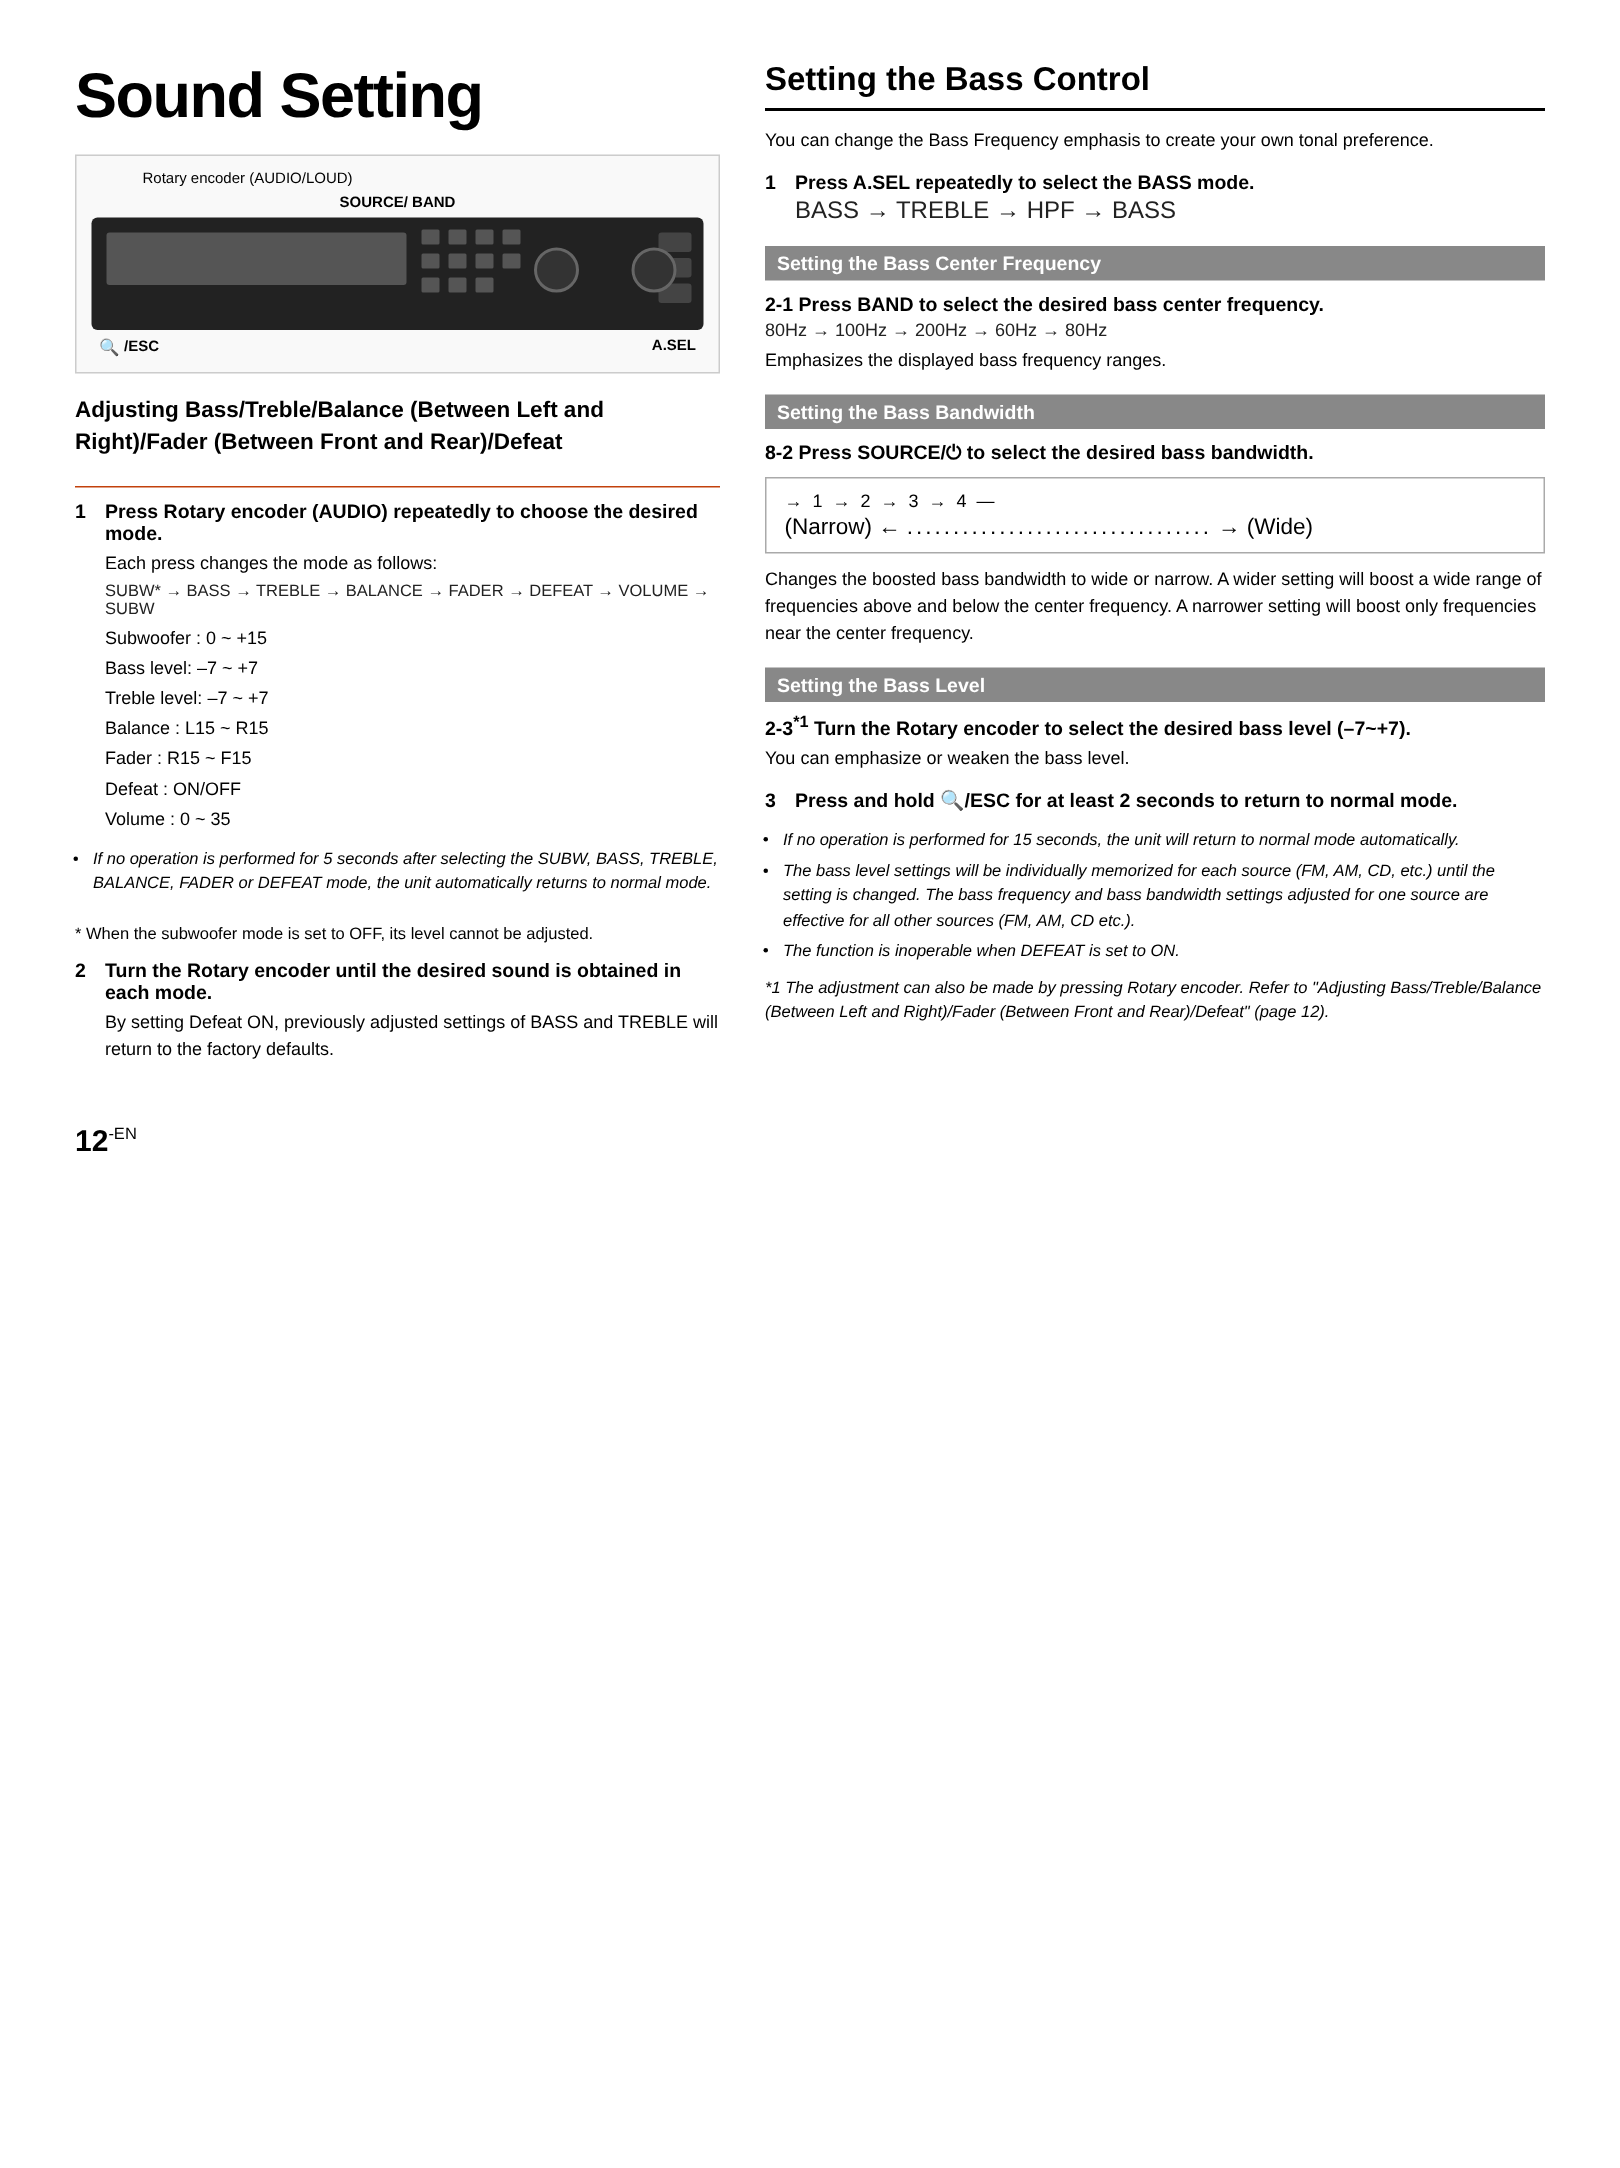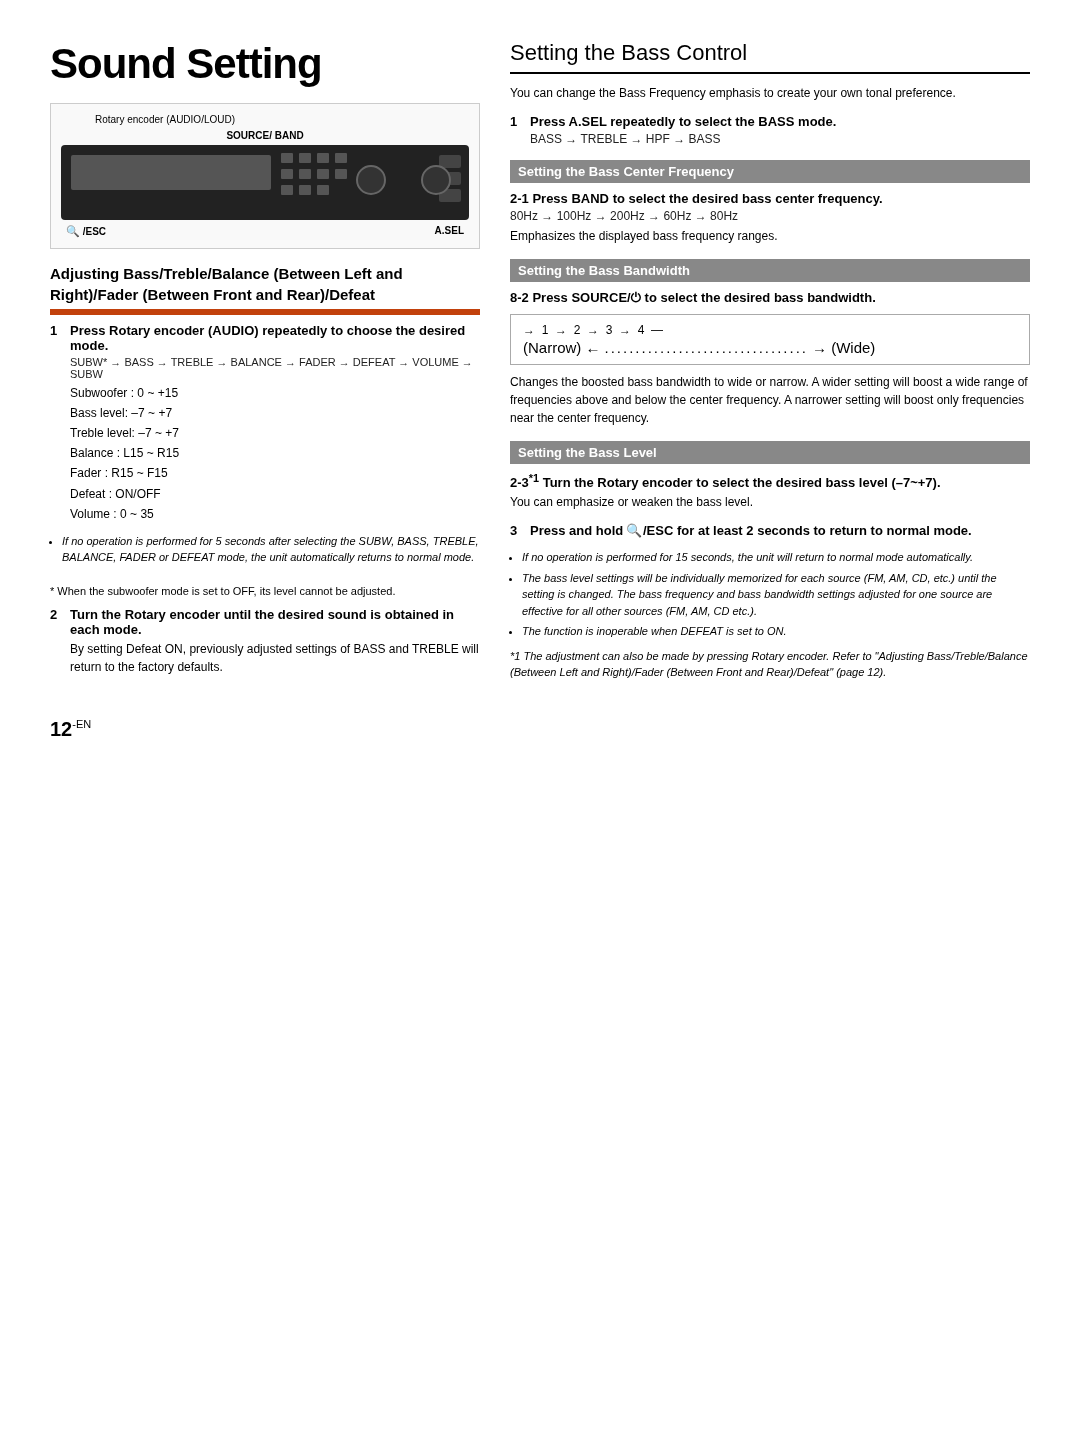--- a/index.html
+++ b/index.html
@@ -68,22 +68,22 @@
       font-size: 10px;
       margin-top: 5px;
       padding: 0 5px;
     }
     
     .section-heading {
       font-size: 16px;
       font-weight: bold;
       margin: 15px 0 8px 0;
       line-height: 1.3;
-      border-bottom: 6px solid #c2410c;
-      padding-bottom: 3px;
+      border-bottom: 1px solid #c2410c;
+      padding-bottom: 18px;
     }
     
     .step {
       display: flex;
       gap: 6px;
       margin-bottom: 8px;
       align-items: flex-start;
     }
     .step-number {
       font-weight: bold;
@@ -131,21 +131,21 @@
       font-style: italic;
     }
     .footnote {
       font-size: 11px;
       line-height: 1.5;
       margin-top: 4px;
     }
     
     .bass-title {
       font-size: 22px;
-      font-weight: normal;
+      font-weight: bold;
       border-bottom: 2px solid #000;
       padding-bottom: 6px;
       margin-bottom: 10px;
     }
     .intro-text {
       font-size: 12px;
       line-height: 1.5;
       margin-bottom: 12px;
     }
     .sub-section-bar {
@@ -248,20 +248,21 @@
     <div class="section-heading">
       <b style="font-size:15px;">Adjusting Bass/Treble/Balance (Between Left and Right)/Fader (Between Front and Rear)/Defeat</b>
     </div>
 
     <div class="step">
       <div class="step-number">1</div>
       <div class="step-content">
         <div class="step-title">
           Press <b>Rotary encoder (AUDIO)</b> repeatedly to choose the desired mode.
         </div>
+        <div class="step-body">Each press changes the mode as follows:</div>
         <div class="step-seq" style="font-size:11px;">SUBW* → BASS → TREBLE → BALANCE → FADER → DEFEAT → VOLUME → SUBW</div>
         <ul class="step-list">
           <li>Subwoofer : 0 ~ +15</li>
           <li>Bass level: –7 ~ +7</li>
           <li>Treble level: –7 ~ +7</li>
           <li>Balance : L15 ~ R15</li>
           <li>Fader : R15 ~ F15</li>
           <li>Defeat : ON/OFF</li>
           <li>Volume : 0 ~ 35</li>
         </ul>
@@ -287,21 +288,21 @@
   <div class="right-col">
     <div class="bass-title">Setting the Bass Control</div>
     <div class="intro-text">You can change the Bass Frequency emphasis to create your own tonal preference.</div>
 
     <div class="step">
       <div class="step-number">1</div>
       <div class="step-content">
         <div class="step-title">
           Press <b>A.SEL</b> repeatedly to select the BASS mode.
         </div>
-        <div class="step-seq" style="font-size:12px;">BASS → TREBLE → HPF → BASS</div>
+        <div class="step-seq" style="font-size:16px;">BASS → TREBLE → HPF → BASS</div>
       </div>
     </div>
 
     <div class="sub-section-bar">Setting the Bass Center Frequency</div>
 
     <div class="step">
       <div class="step-content">
         <div class="step-title">
           <b>2-1</b> Press <b>BAND</b> to select the desired bass center frequency.
         </div>

